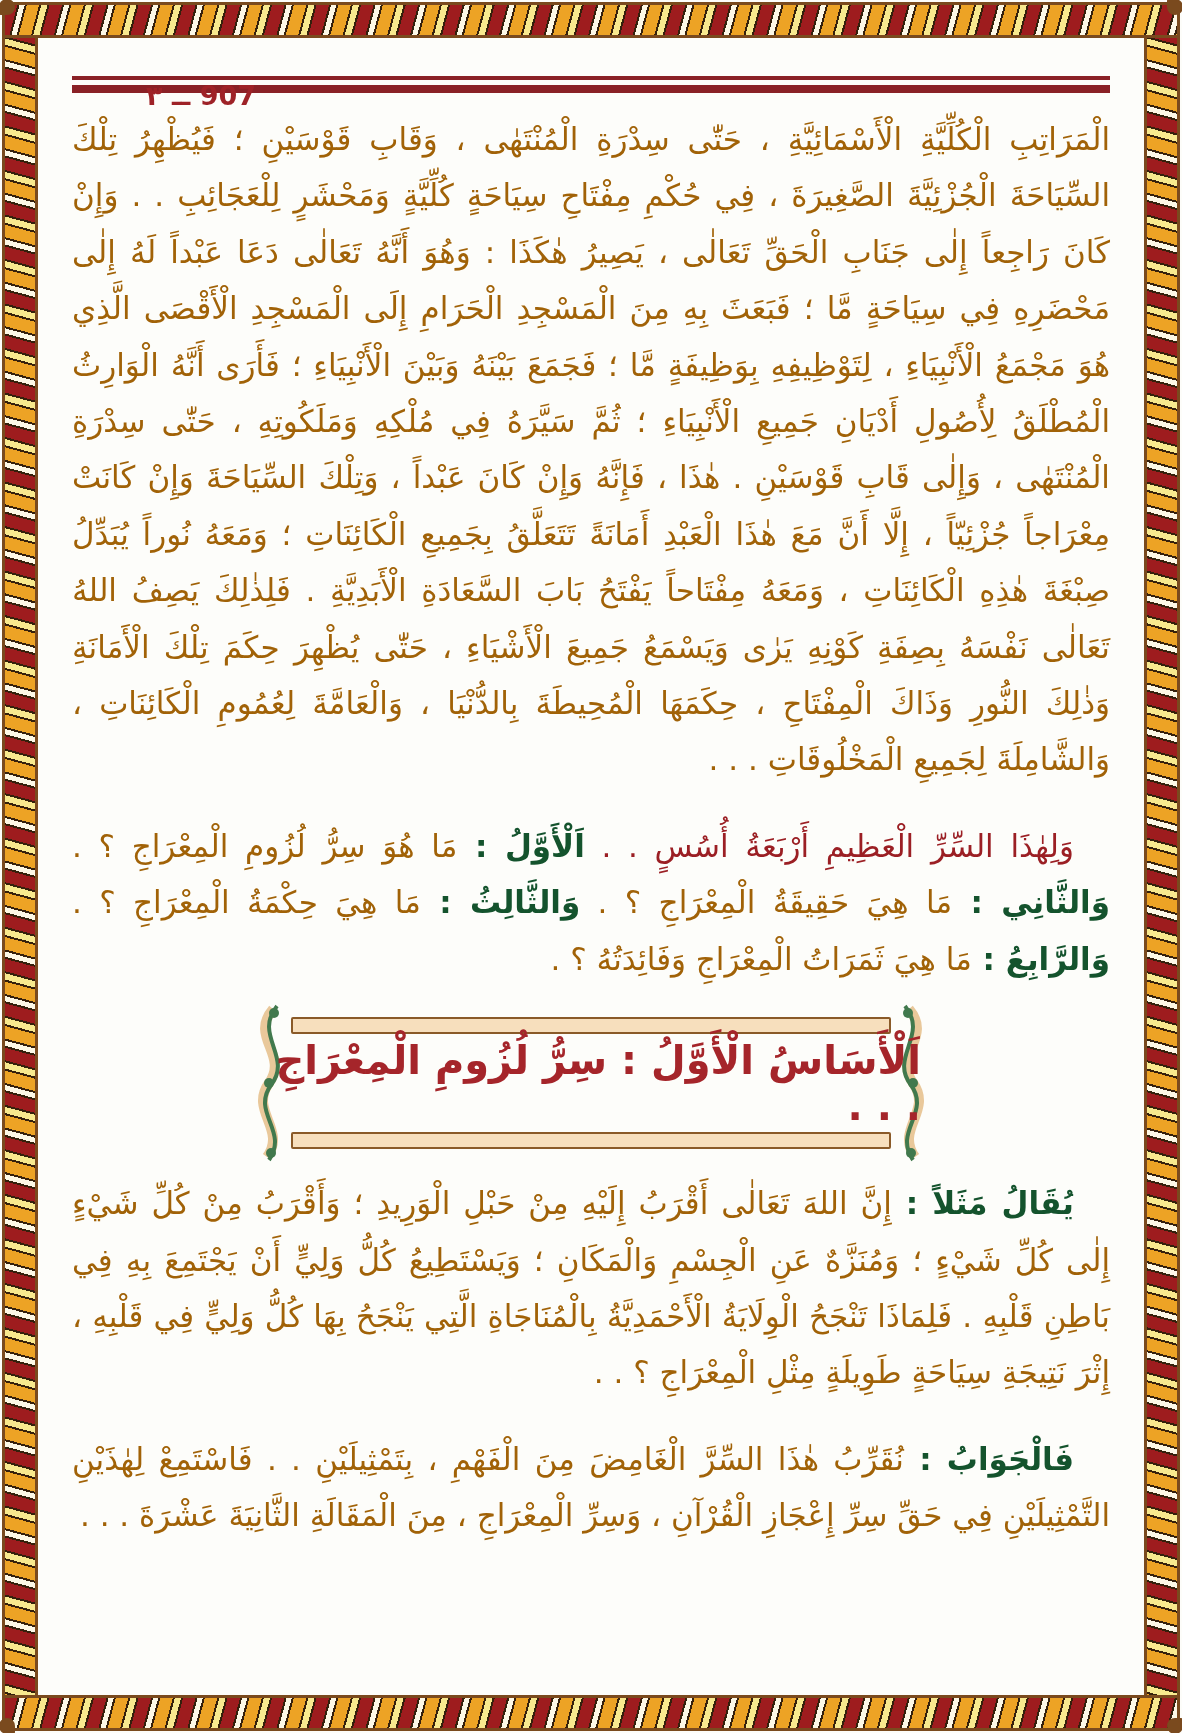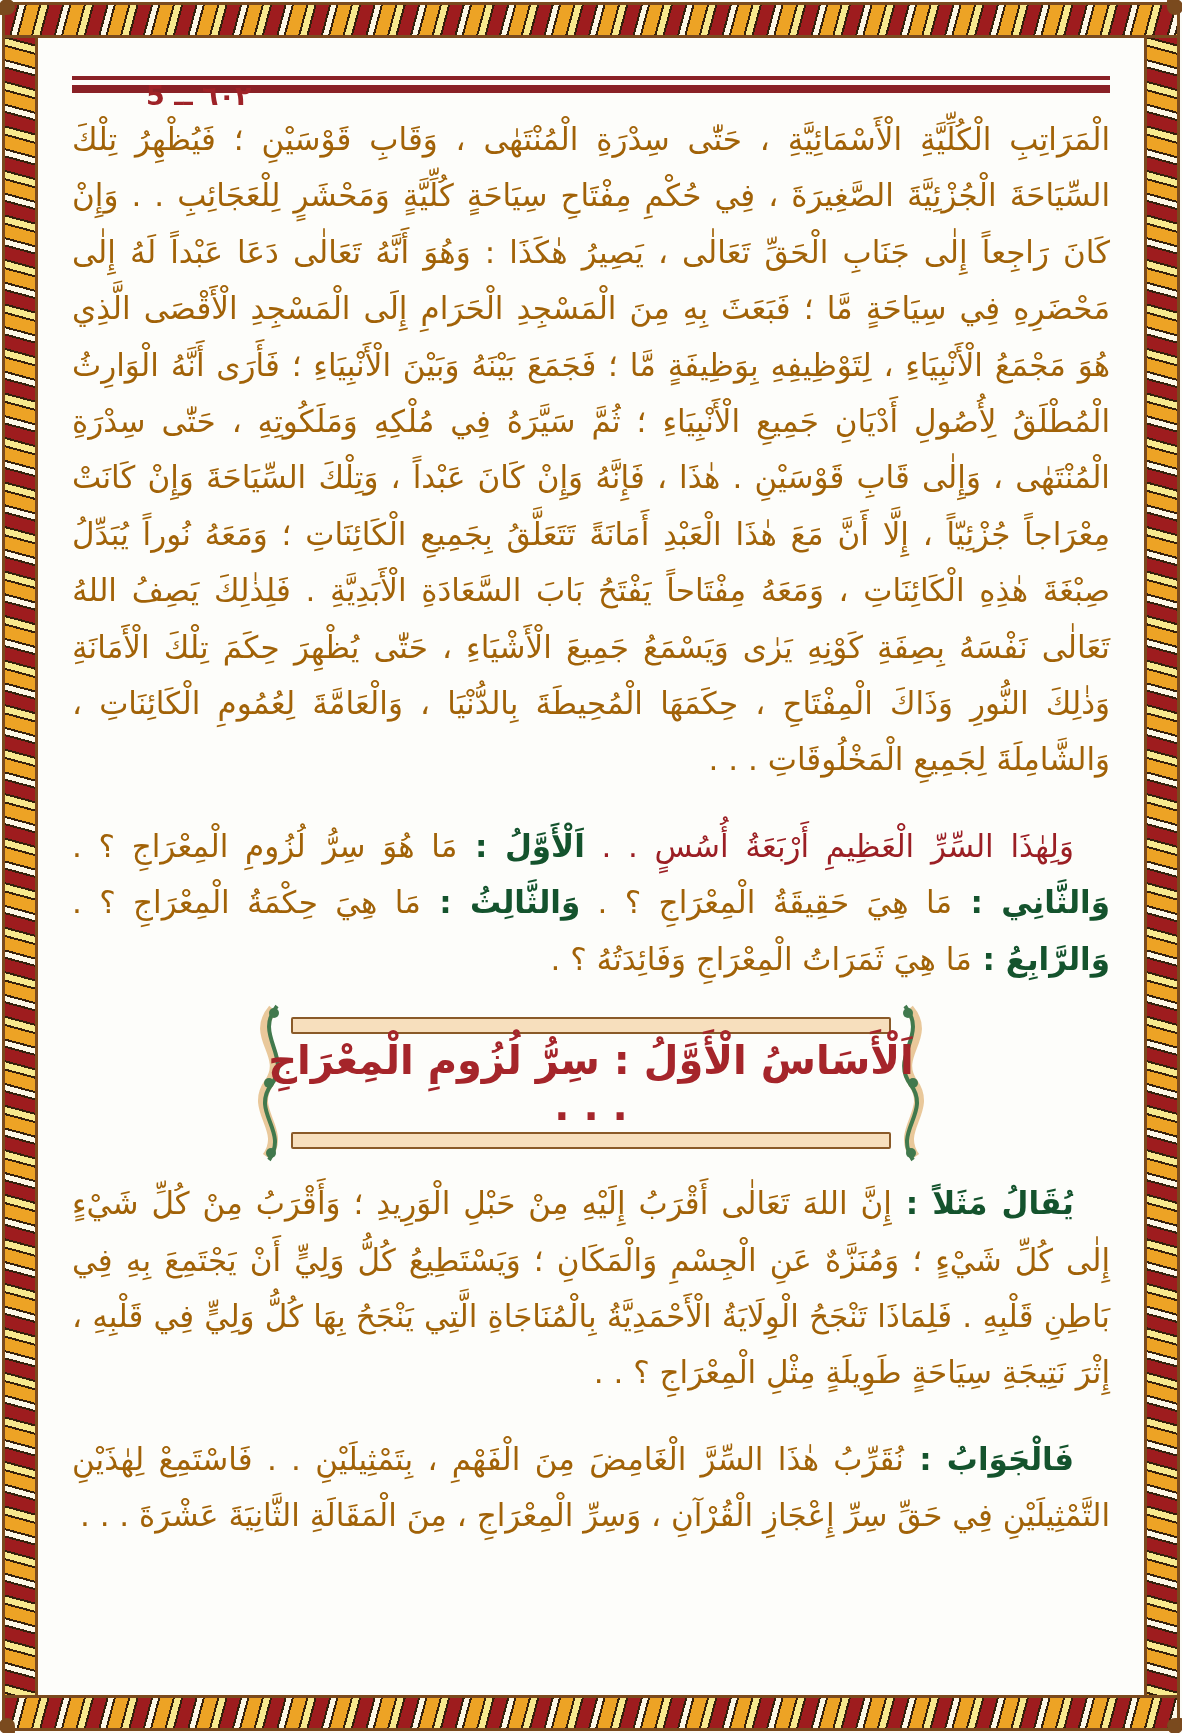--- a/index.html
+++ b/index.html
@@ -96,21 +96,20 @@
   .seg-black { color: #a16207; }
   .seg-red { color: #14532d; font-weight: bold; }
   .seg-red-heavy { color: #9b1f24; font-weight: normal; }
 
   
   .banner {
     position: relative;
     width: 660px;
     height: 132px;
     margin: 27px auto 26px auto;
-    text-align: center;
   }
   .banner-strip {
     position: absolute;
     left: 30px; right: 30px;
     height: 13px;
     background: #f7dfbd;
     border: 2px solid #8a5a28;
     border-radius: 2px;
   }
   .banner-strip.top { top: 0; }
@@ -144,21 +143,21 @@
   <div class="frame-strip frame-v frame-right"></div>
   <div class="frame-strip frame-h frame-top"></div>
   <div class="frame-strip frame-h frame-bottom"></div>
   <div class="corner-knob knob-tl"></div>
   <div class="corner-knob knob-tr"></div>
   <div class="corner-knob knob-bl"></div>
   <div class="corner-knob knob-br"></div>
 
   <div class="content">
 
-    <div class="page-number">٦٠٢ ــ 5</div>
+    <div class="page-number">907 ــ ٣</div>
 
 
     <div class="double-rule"></div>
 
     <p class="para"><span class="seg-black">الْمَرَاتِبِ الْكُلِّيَّةِ الْأَسْمَائِيَّةِ ، حَتّٰى سِدْرَةِ الْمُنْتَهٰى ، وَقَابِ قَوْسَيْنِ ؛ فَيُظْهِرُ تِلْكَ السِّيَاحَةَ الْجُزْئِيَّةَ الصَّغِيرَةَ ، فِي حُكْمِ مِفْتَاحِ سِيَاحَةٍ كُلِّيَّةٍ وَمَحْشَرٍ لِلْعَجَائِبِ . . وَإِنْ كَانَ رَاجِعاً إِلٰى جَنَابِ الْحَقِّ تَعَالٰى ، يَصِيرُ هٰكَذَا : وَهُوَ أَنَّهُ تَعَالٰى دَعَا عَبْداً لَهُ إِلٰى مَحْضَرِهِ فِي سِيَاحَةٍ مَّا ؛ فَبَعَثَ بِهِ مِنَ الْمَسْجِدِ الْحَرَامِ إِلَى الْمَسْجِدِ الْأَقْصَى الَّذِي هُوَ مَجْمَعُ الْأَنْبِيَاءِ ، لِتَوْظِيفِهِ بِوَظِيفَةٍ مَّا ؛ فَجَمَعَ بَيْنَهُ وَبَيْنَ الْأَنْبِيَاءِ ؛ فَأَرَى أَنَّهُ الْوَارِثُ الْمُطْلَقُ لِأُصُولِ أَدْيَانِ جَمِيعِ الْأَنْبِيَاءِ ؛ ثُمَّ سَيَّرَهُ فِي مُلْكِهِ وَمَلَكُوتِهِ ، حَتّٰى سِدْرَةِ الْمُنْتَهٰى ، وَإِلٰى قَابِ قَوْسَيْنِ . هٰذَا ، فَإِنَّهُ وَإِنْ كَانَ عَبْداً ، وَتِلْكَ السِّيَاحَةَ وَإِنْ كَانَتْ مِعْرَاجاً جُزْئِيّاً ، إِلَّا أَنَّ مَعَ هٰذَا الْعَبْدِ أَمَانَةً تَتَعَلَّقُ بِجَمِيعِ الْكَائِنَاتِ ؛ وَمَعَهُ نُوراً يُبَدِّلُ صِبْغَةَ هٰذِهِ الْكَائِنَاتِ ، وَمَعَهُ مِفْتَاحاً يَفْتَحُ بَابَ السَّعَادَةِ الْأَبَدِيَّةِ . فَلِذٰلِكَ يَصِفُ اللهُ تَعَالٰى نَفْسَهُ بِصِفَةِ كَوْنِهِ يَرٰى وَيَسْمَعُ جَمِيعَ الْأَشْيَاءِ ، حَتّٰى يُظْهِرَ حِكَمَ تِلْكَ الْأَمَانَةِ وَذٰلِكَ النُّورِ وَذَاكَ الْمِفْتَاحِ ، حِكَمَهَا الْمُحِيطَةَ بِالدُّنْيَا ، وَالْعَامَّةَ لِعُمُومِ الْكَائِنَاتِ ، وَالشَّامِلَةَ لِجَمِيعِ الْمَخْلُوقَاتِ . . .</span></p>
 
     <p class="para indent"><span class="seg-red-heavy">وَلِهٰذَا السِّرِّ الْعَظِيمِ أَرْبَعَةُ أُسُسٍ . . </span><span class="seg-red">اَلْأَوَّلُ : </span><span class="seg-black">مَا هُوَ سِرُّ لُزُومِ الْمِعْرَاجِ ؟ . </span><span class="seg-red">وَالثَّانِي : </span><span class="seg-black">مَا هِيَ حَقِيقَةُ الْمِعْرَاجِ ؟ . </span><span class="seg-red">وَالثَّالِثُ : </span><span class="seg-black">مَا هِيَ حِكْمَةُ الْمِعْرَاجِ ؟ . </span><span class="seg-red">وَالرَّابِعُ : </span><span class="seg-black">مَا هِيَ ثَمَرَاتُ الْمِعْرَاجِ وَفَائِدَتُهُ ؟ .</span></p>
 
     <div class="banner">
       <svg class="banner-ornament left" viewBox="0 0 54 160" xmlns="http://www.w3.org/2000/svg">

